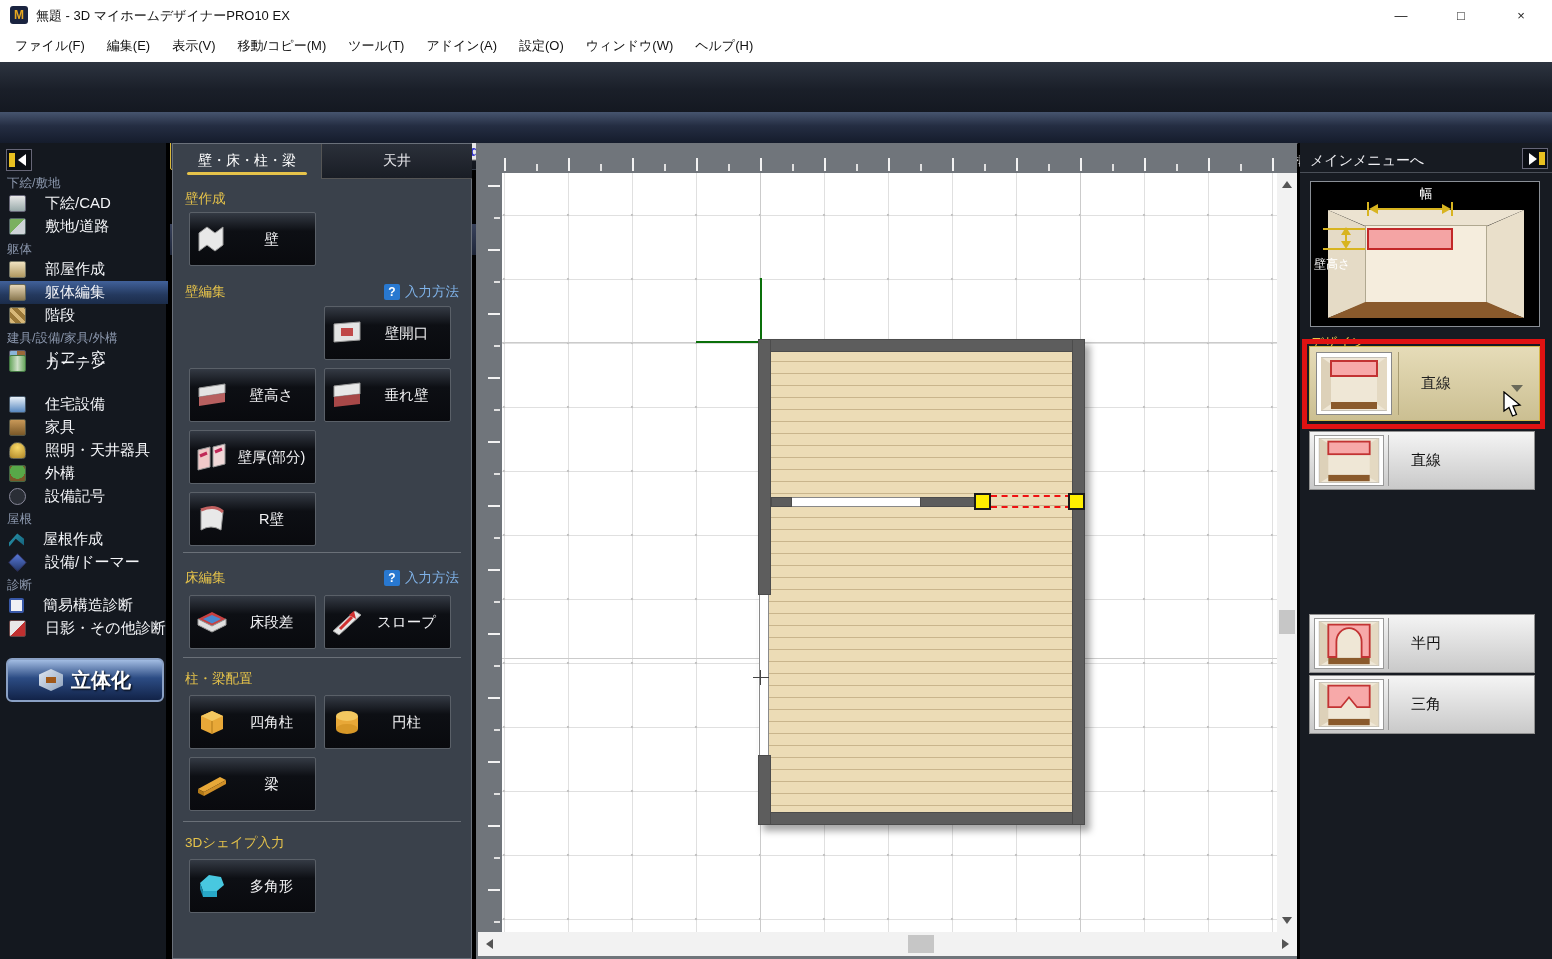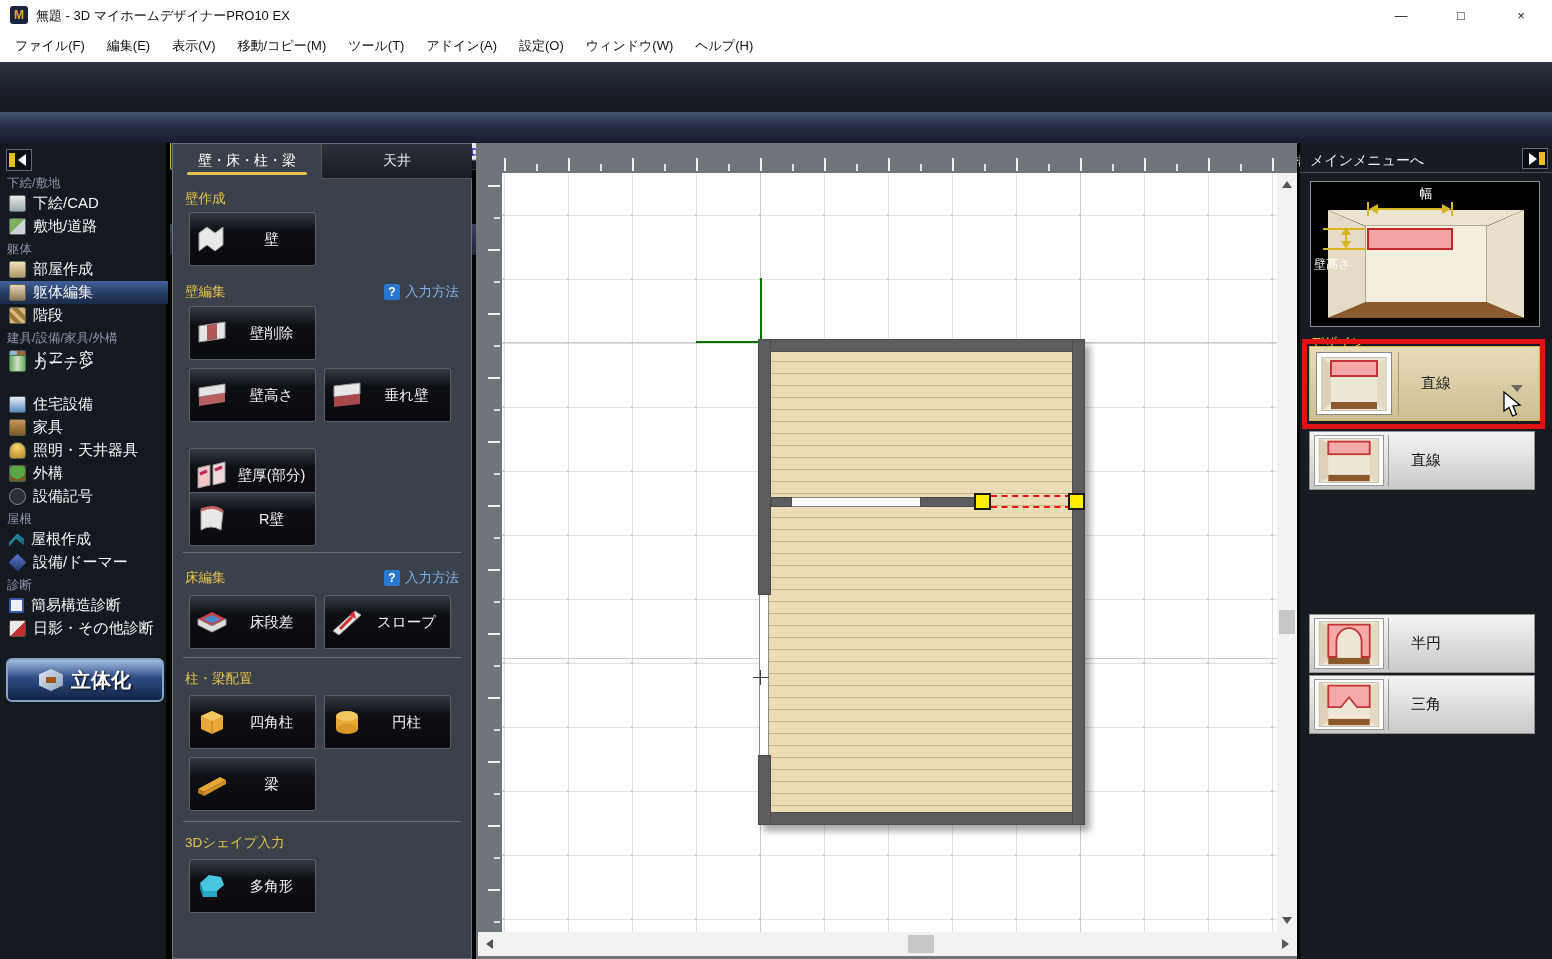--- a/index.html
+++ b/index.html
@@ -59,21 +59,21 @@
      background:linear-gradient(#d6dce8,#97a3ba);display:flex;align-items:center;justify-content:center;gap:5px;
      color:#15203a;font-size:12.5px;font-weight:bold;}
   .cloudchip{width:18px;height:13px;border-radius:3px;background:#3a7ad0;position:relative;overflow:hidden;}
   .cloudchip::after{content:"";position:absolute;left:3px;top:5px;width:12px;height:8px;background:#fff;border-radius:6px 6px 2px 2px;}
   
   #sidebar{left:0;top:143px;width:168px;height:816px;background:#14181f;border-right:2px solid #000;box-sizing:border-box;}
   #collapse-btn{left:6px;top:6px;width:24px;height:20px;background:#0b0e14;border:1px solid #667;display:flex;align-items:center;}
   #collapse-btn .bar{width:6px;height:14px;background:#e8c020;margin-left:2px;}
   #collapse-btn .arr{width:0;height:0;border-top:6px solid transparent;border-bottom:6px solid transparent;border-right:8px solid #fff;margin-left:3px;}
   .sbsec{position:absolute;left:7px;height:20px;display:flex;align-items:flex-end;font-size:12.5px;color:#8b97ad;}
-  .sbitem{position:absolute;left:0;width:168px;height:23px;display:flex;align-items:center;gap:7px;padding-left:9px;box-sizing:border-box;
+  .sbitem{position:absolute;left:0;width:168px;height:23px;display:flex;align-items:center;gap:19px;padding-left:9px;box-sizing:border-box;
           color:#f4f5f8;font-size:15px;}
   .sbitem.sel{background:linear-gradient(#41619a,#24395e 60%,#1b2c4a);}
   .sbi{width:15px;height:15px;border-radius:2px;flex:0 0 auto;}
   #solid-btn{left:6px;top:515px;width:154px;height:40px;border-radius:6px;border:2px solid #8aa0c4;
      background:linear-gradient(#a2bce2,#2c4c84 45%,#122348);display:flex;align-items:center;justify-content:center;gap:8px;
      color:#fff;font-size:20px;font-weight:bold;text-shadow:1px 1px 2px #000;}
   .solidicon{width:24px;height:22px;background:linear-gradient(135deg,#dfe7f2,#8fa3bd);clip-path:polygon(50% 0,100% 25%,100% 75%,50% 100%,0 75%,0 25%);
      display:flex;align-items:center;justify-content:center;}
   .solidicon::after{content:"";width:10px;height:6px;background:#a05818;}
   
@@ -497,48 +497,48 @@
           </svg>
         </span>
       <span class="tl">壁</span>
     </div>
 
     <div class="sectitle" style="top:139px">壁編集</div>
     <div class="inputmethod" style="top:139px">
       <span class="imchip">?</span>
       <span>入力方法</span>
     </div>
-    <div class="toolbtn" style="left:16px;top:162px">
-      <span class="ti">
-          <svg width="34" height="30">
-            <path d="M4,8 L30,4 L30,20 L4,24 Z" fill="#e4e4e4" stroke="#999"></path>
-            <path d="M12,7 L22,5.5 L22,21 L12,22.7 Z" fill="#b05858"></path>
-          </svg>
-        </span>
-      <span class="tl">壁削除</span>
+    <div class="toolbtn" style="left:151px;top:162px">
+      <span class="ti">
+          <svg width="34" height="30">
+            <path d="M4,6 L30,4 L30,22 L4,24 Z" fill="#e4e4e4" stroke="#999"></path>
+            <rect x="11" y="10" width="12" height="8" fill="#c04848"></rect>
+          </svg>
+        </span>
+      <span class="tl">壁開口</span>
     </div>
     <div class="toolbtn" style="left:16px;top:224px">
       <span class="ti">
           <svg width="34" height="30">
             <path d="M4,8 L30,4 L30,13 L4,17 Z" fill="#e4e4e4" stroke="#999"></path>
             <path d="M4,17 L30,13 L30,22 L4,26 Z" fill="#b86060"></path>
           </svg>
         </span>
       <span class="tl">壁高さ</span>
     </div>
     <div class="toolbtn" style="left:151px;top:224px">
       <span class="ti">
           <svg width="34" height="30">
             <path d="M4,6 L30,3 L30,14 L4,17 Z" fill="#e8e8e8" stroke="#999"></path>
             <path d="M4,17 L30,14 L30,24 L4,27 Z" fill="#a84848"></path>
           </svg>
         </span>
       <span class="tl">垂れ壁</span>
     </div>
-    <div class="toolbtn" style="left:16px;top:304px">
+    <div class="toolbtn" style="left:16px;top:286px">
       <span class="ti">
           <svg width="34" height="30">
             <path d="M3,8 L15,5 L15,25 L3,28 Z" fill="#f0c8c8" stroke="#999"></path>
             <path d="M18,5 L30,2 L30,22 L18,25 Z" fill="#f0d8d8" stroke="#999"></path>
             <path d="M5,14 L12,11 M20,10 L27,7" stroke="#c02858" stroke-width="3"></path>
           </svg>
         </span>
       <span class="tl">壁厚(部分)</span>
     </div>
     <div class="toolbtn" style="left:16px;top:348px">

